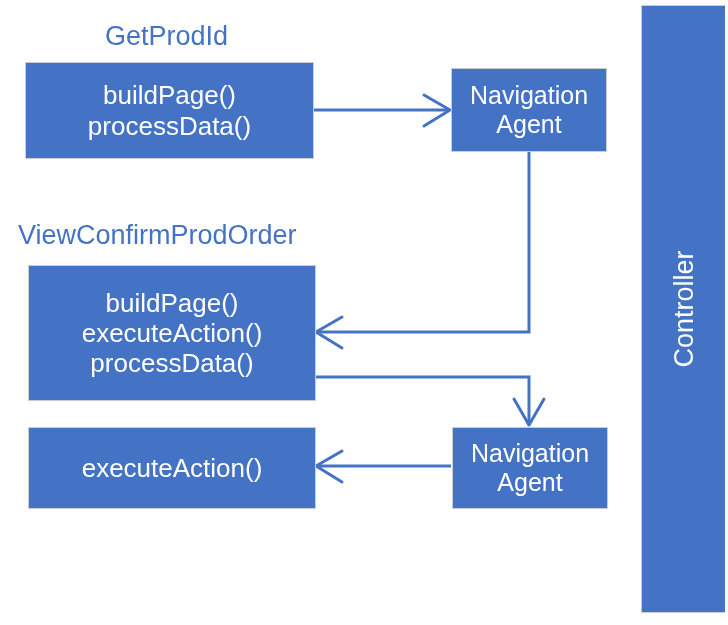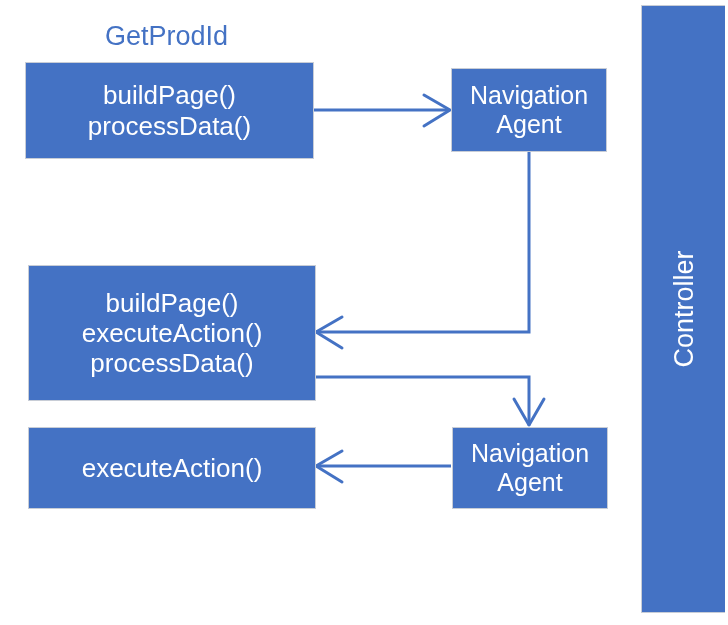--- a/index.html
+++ b/index.html
@@ -114,20 +114,21 @@
     </g>
 
     <g>
       <line x1="451" y1="466" x2="317" y2="466" stroke="#4472C4" stroke-width="3"></line>
       <polyline points="342,451 316,466 342,482" fill="none" stroke="#4472C4" stroke-width="3" stroke-linecap="round" stroke-linejoin="round"></polyline>
     </g>
   </svg>
 
   <div class="caption" style="left:105px; top:21px;">GetProdId</div>
 
+  <div class="caption" style="left:18px; top:220px;">ViewConfirmProdOrder</div>
 
 
   <div class="node view-node" style="left:25px; top:62px; width:289px; height:97px;">
     <span class="line">buildPage()</span>
     <span class="line">processData()</span>
   </div>
 
   <div class="node agent-node" style="left:451px; top:68px; width:156px; height:84px;">
     <span class="line">Navigation</span>
     <span class="line">Agent</span>

